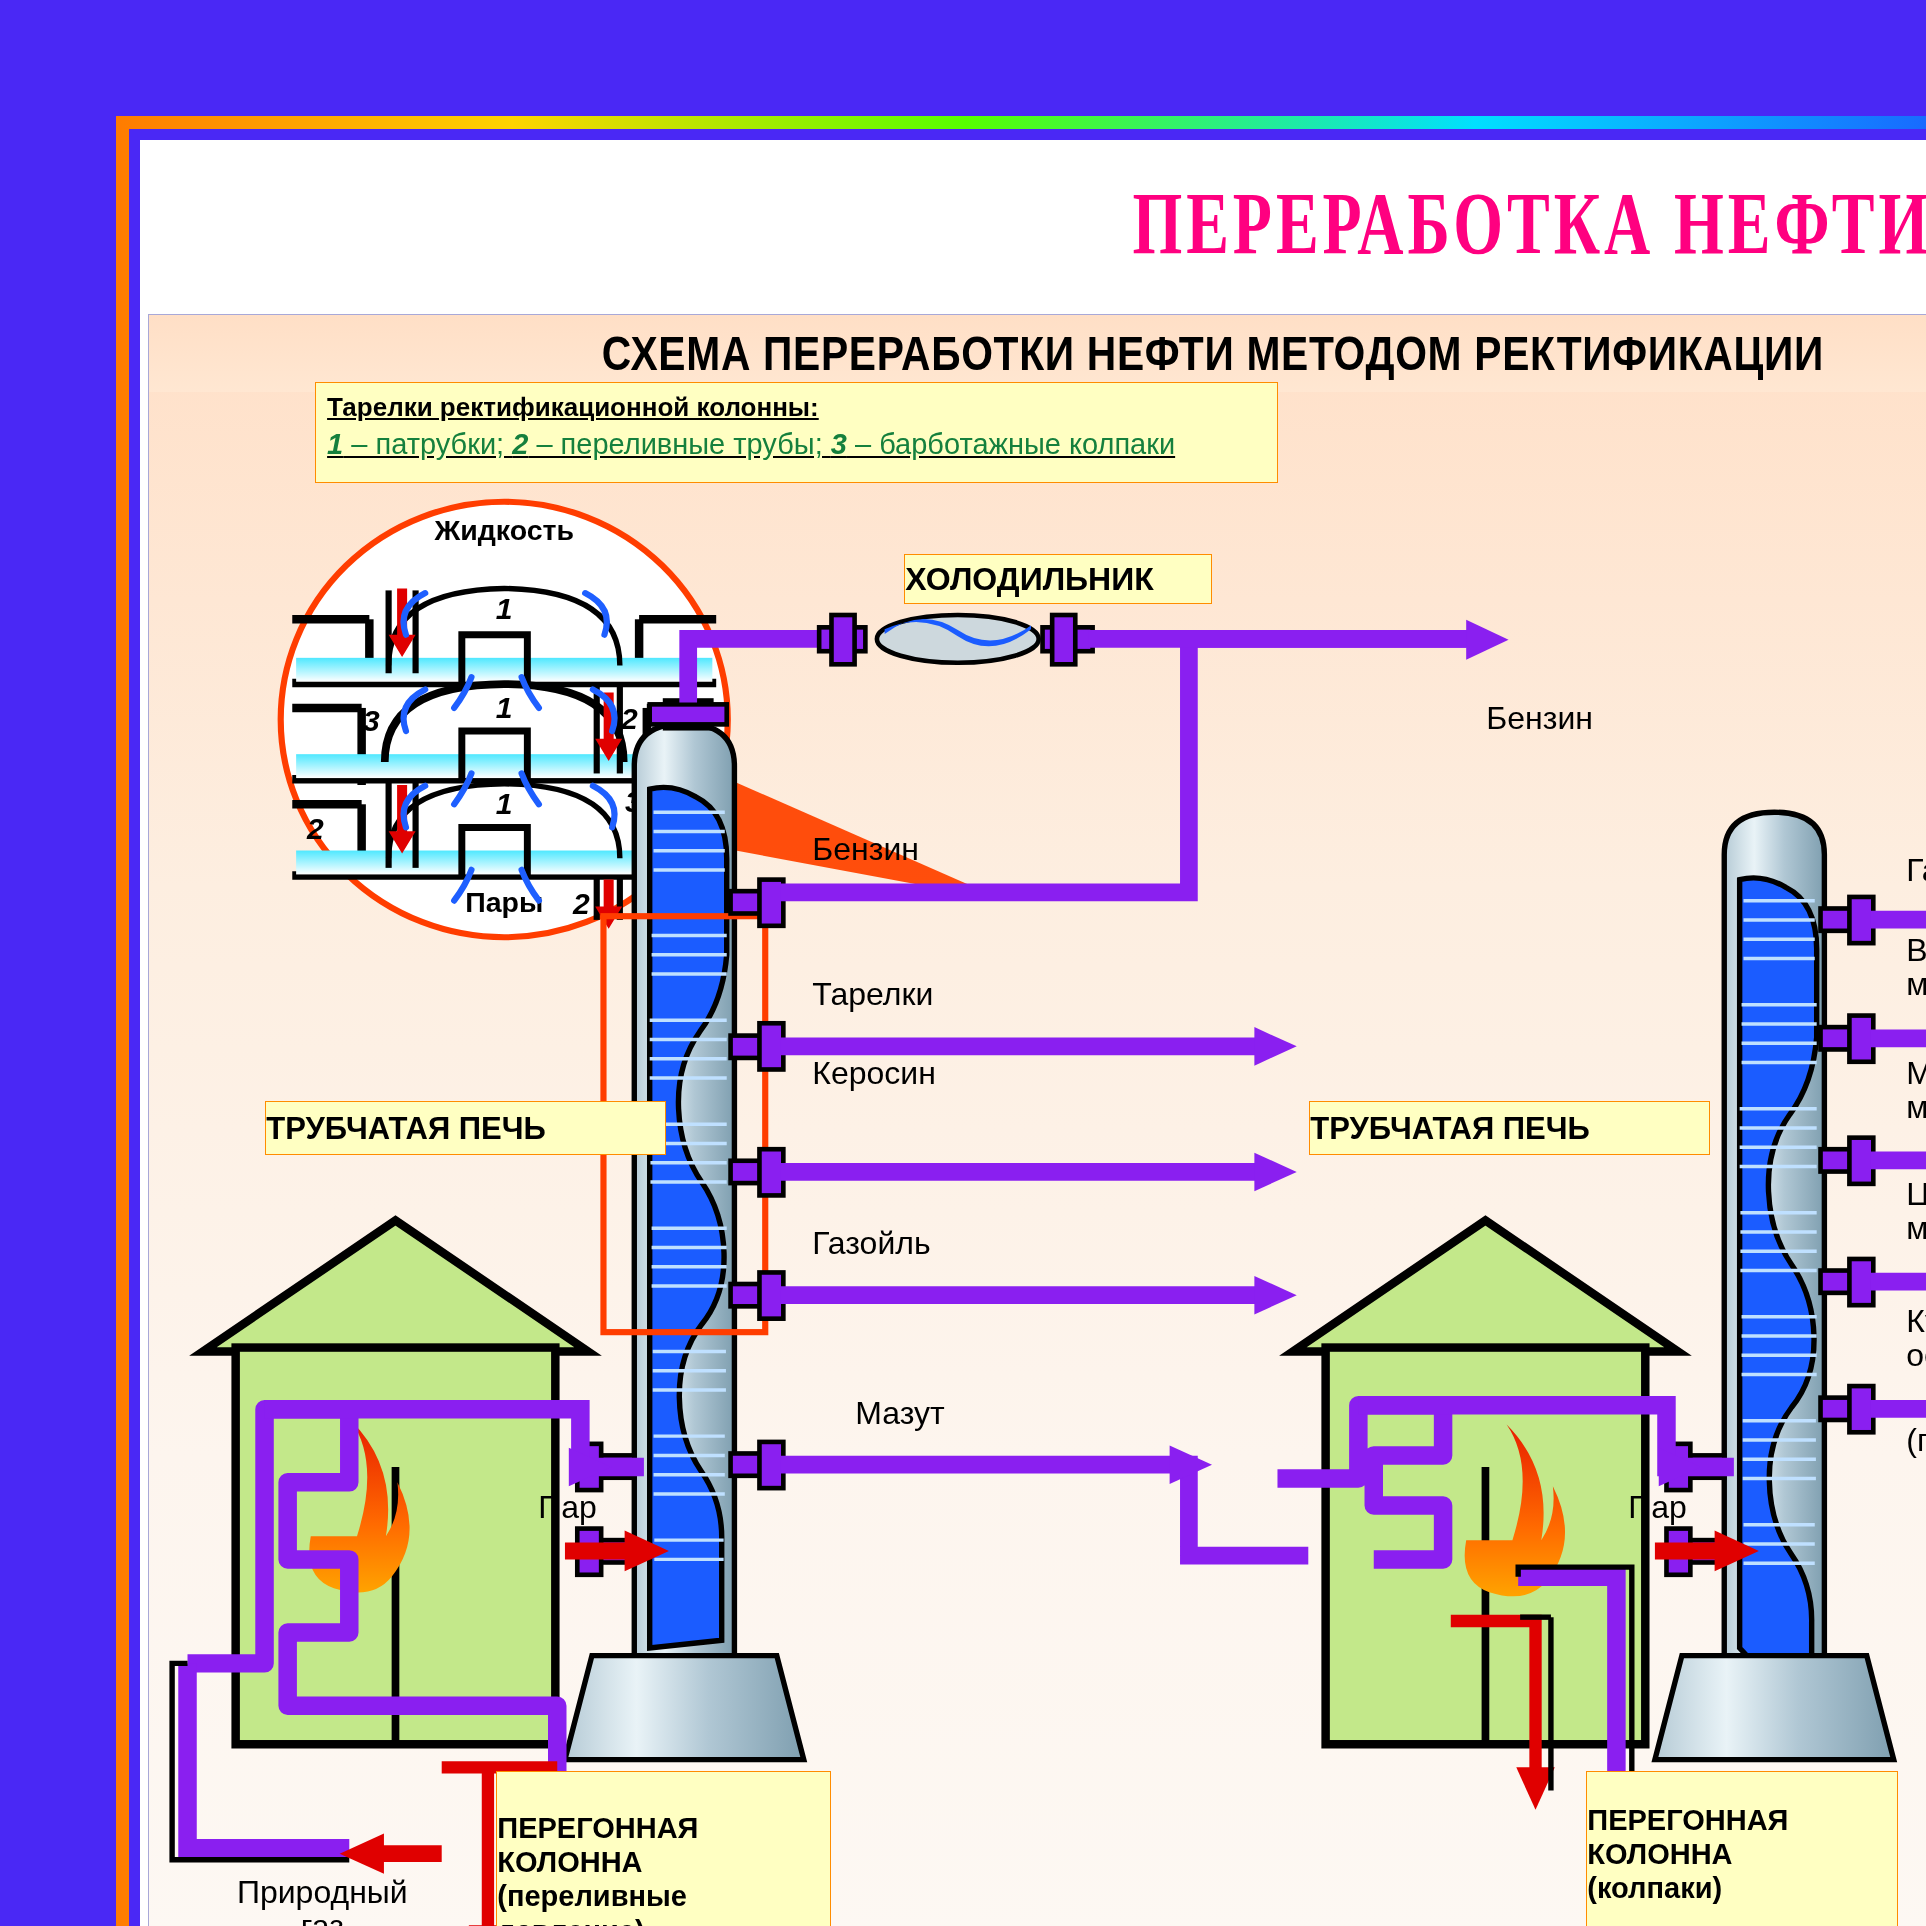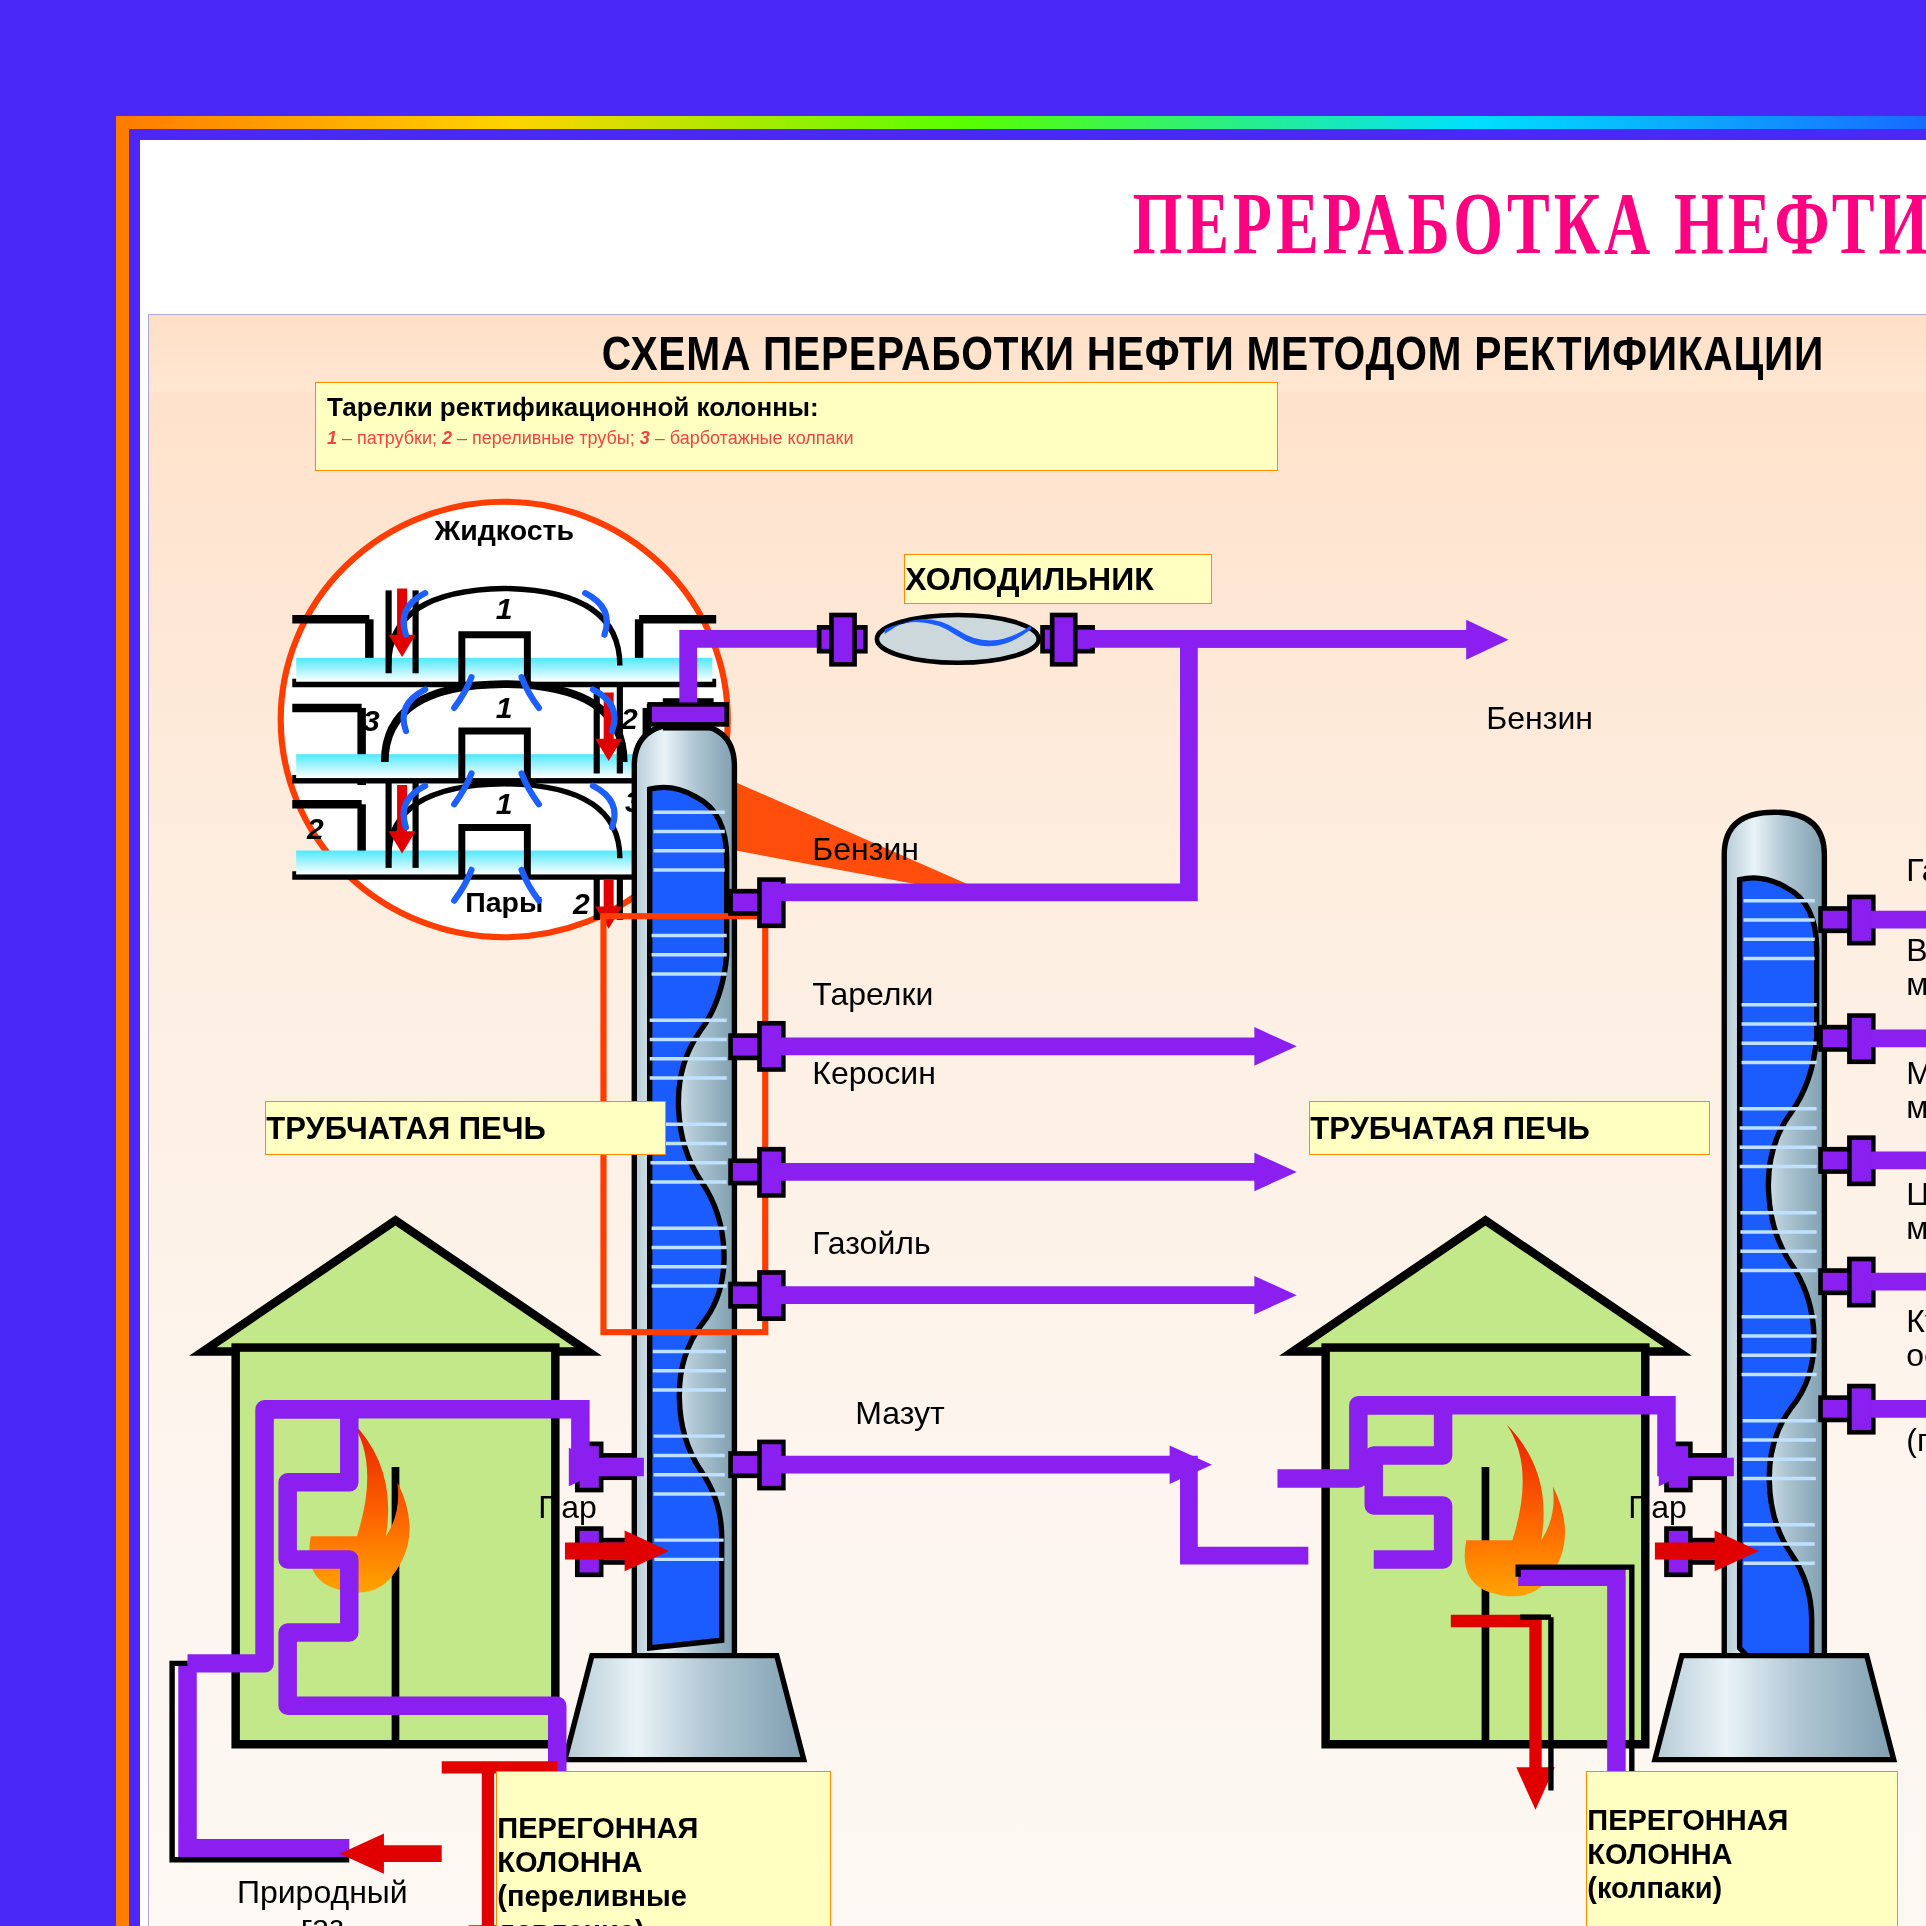--- a/index.html
+++ b/index.html
@@ -60,26 +60,27 @@
     transform:scaleX(0.85);white-space:nowrap;
   }
 
   
   .ybox{
     position:absolute;background:#ffffc2;border:1.9px solid #ff8c00;
     display:flex;flex-direction:column;align-items:flex-start;justify-content:center;
     font-weight:bold;color:#000;text-align:center;line-height:1.08;box-sizing:border-box;
   }
   .legend-box{
-    position:absolute;left:166px;top:67px;width:963px;height:89px;
+    position:absolute;left:166px;top:67px;width:963px;height:101px;
     background:#ffffc2;border:1.9px solid #ff8c00;box-sizing:border-box;
     padding:8.5px 10.8px;
+    text-decoration:underline;
   }
   .legend-l1{font-weight:bold;font-size:26px;color:#000;white-space:nowrap;}
-  .legend-l2{font-size:18px;color:#ef4444;margin-top:5.4px;white-space:nowrap;}
+  .legend-l2{font-size:29px;color:#15803d;margin-top:5.4px;white-space:nowrap;}
   .legend-l2 b{font-style:italic;font-weight:bold;}
 
   
   .mag-wrap{position:absolute;left:124px;top:177px;width:501px;height:455px;}
   svg{display:block;overflow:visible;}
   .lbl{font-family:"Liberation Sans",sans-serif;font-weight:bold;fill:#000;}
 
   
   .flbl{position:absolute;font-weight:normal;font-size:32px;color:#000;white-space:nowrap;line-height:1.05;}
 </style>

